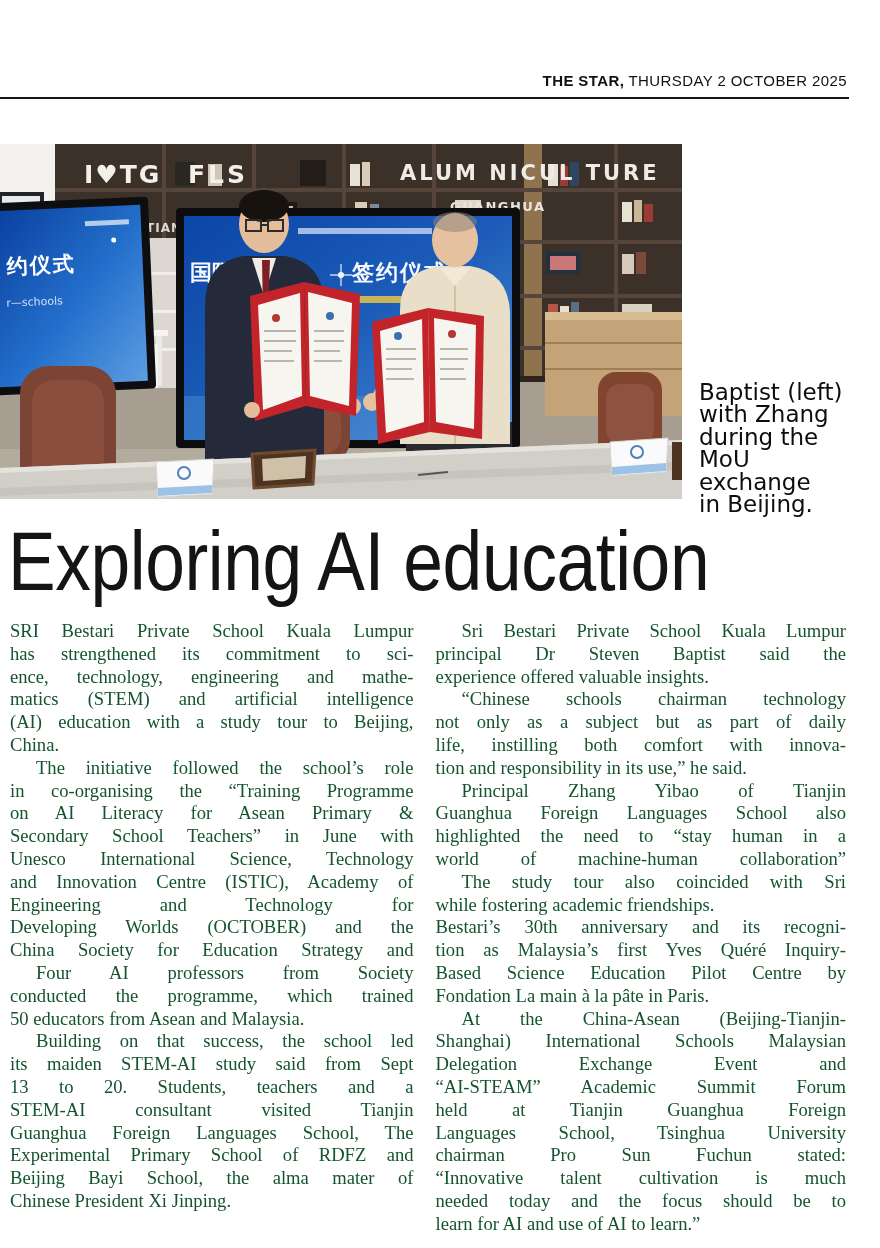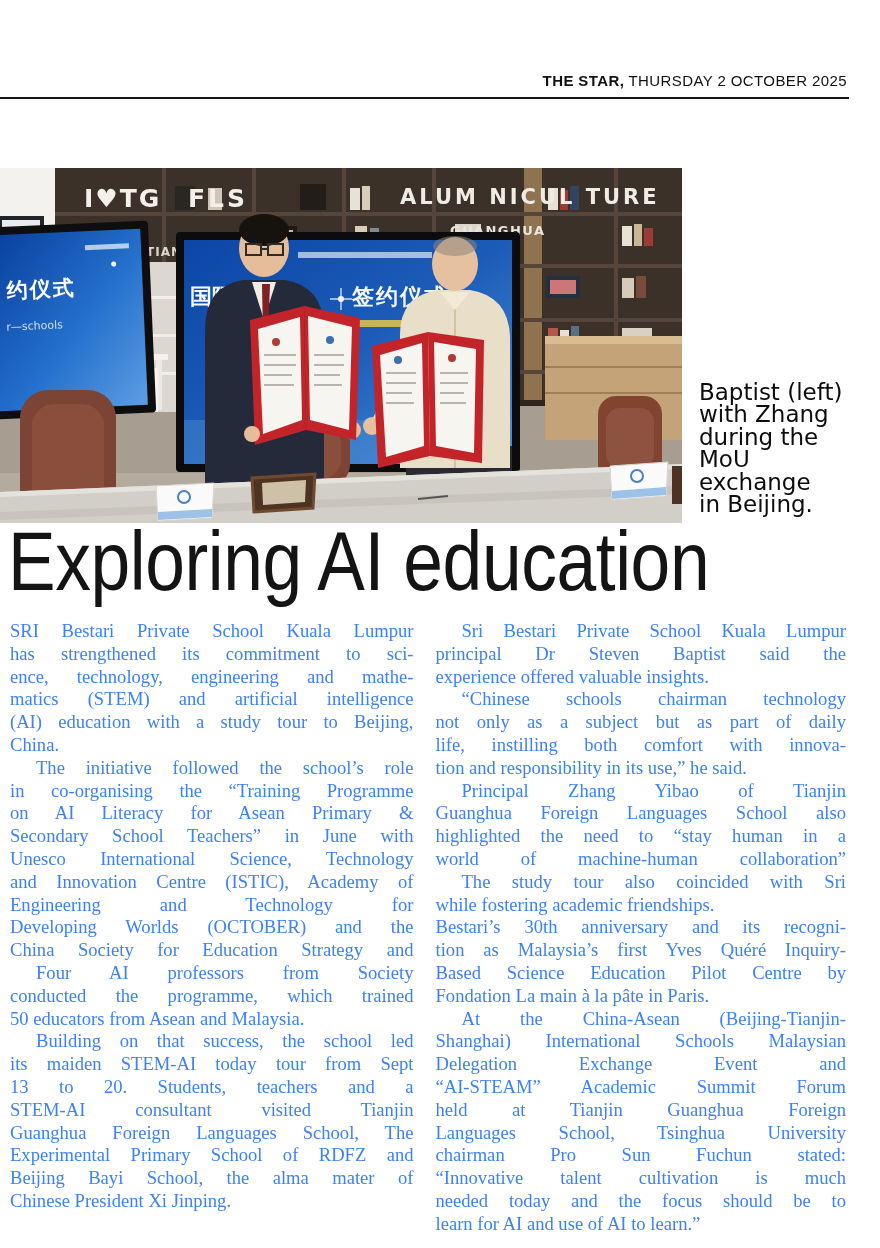--- a/index.html
+++ b/index.html
@@ -9,40 +9,40 @@
   }
   
   .masthead{
     position:absolute;top:72px;right:33px;
     font-family:"Liberation Sans",sans-serif;font-size:15px;
     letter-spacing:.4px;color:#111;white-space:nowrap;
   }
   .masthead .paper{font-weight:bold;}
   .header-rule{position:absolute;top:97px;left:0;width:849px;height:2px;background:#161616;}
   
-  .photo-wrap{position:absolute;top:168px;left:0;width:682px;height:443px;overflow:hidden;}
+  .photo-wrap{position:absolute;top:144px;left:0;width:682px;height:443px;overflow:hidden;}
   .photo-wrap svg{display:block;}
   
   .caption{
     position:absolute;top:381px;left:699px;width:150px;
     font-family:"DejaVu Sans",sans-serif;font-size:23px;line-height:22.4px;
     color:#0d0d0d;white-space:pre-line;
   }
   
   .headline{
     position:absolute;top:517px;left:8px;
     font-family:"Liberation Sans",sans-serif;font-weight:400;
     font-size:84px;line-height:1.05;letter-spacing:-.5px;color:#141414;
     transform:scaleX(.85);transform-origin:left top;white-space:nowrap;
   }
   
   .article{
     position:absolute;top:620px;left:10px;width:836px;
     display:flex;gap:22px;
-    font-size:18.6px;line-height:22.8px;color:#3b82f6;
+    font-size:18.6px;line-height:22.8px;color:#14532d;
   }
   .col{width:404px;}
   .col.right{width:411px;}
   .line{text-align:justify;text-align-last:justify;}
   .line.pl{text-align-last:left;}
   .line.ind{text-indent:26px;}
   svg text{font-family:"DejaVu Sans",sans-serif;}
 </style>
 </head>
 <body>
@@ -286,21 +286,21 @@
       <div class="line">Secondary School Teachers” in June with</div>
       <div class="line">Unesco International Science, Technology</div>
       <div class="line">and Innovation Centre (ISTIC), Academy of</div>
       <div class="line">Engineering and Technology for</div>
       <div class="line">Developing Worlds (OCTOBER) and the</div>
       <div class="line">China Society for Education Strategy and</div>
       <div class="line ind">Four AI professors from Society</div>
       <div class="line">conducted the programme, which trained</div>
       <div class="line pl">50 educators from Asean and Malaysia.</div>
       <div class="line ind">Building on that success, the school led</div>
-      <div class="line">its maiden STEM-AI today tour from Sept</div>
+      <div class="line">its maiden STEM-AI study said from Sept</div>
       <div class="line">13 to 20. Students, teachers and a</div>
       <div class="line">STEM-AI consultant visited Tianjin</div>
       <div class="line">Guanghua Foreign Languages School, The</div>
       <div class="line">Experimental Primary School of RDFZ and</div>
       <div class="line">Beijing Bayi School, the alma mater of</div>
       <div class="line pl">Chinese President Xi Jinping.</div>
     </div>
   <div class="col right">
       <div class="line ind">Sri Bestari Private School Kuala Lumpur</div>
       <div class="line">principal Dr Steven Baptist said the</div>

